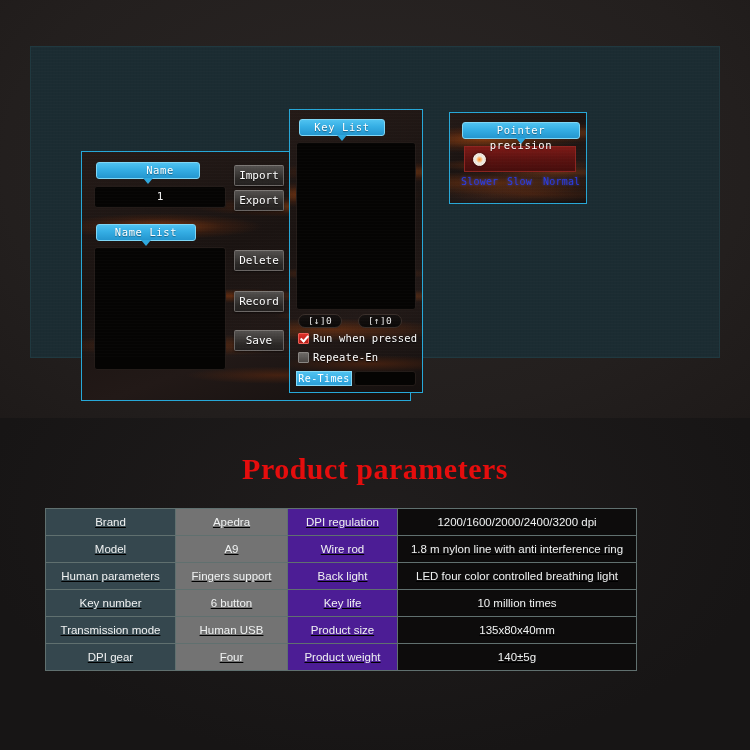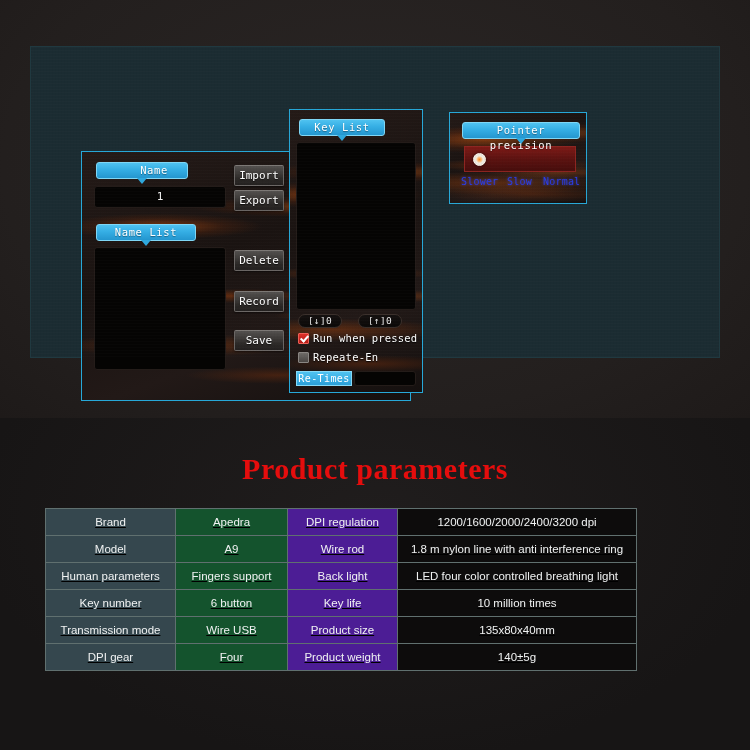--- a/index.html
+++ b/index.html
@@ -269,35 +269,35 @@
     border: 1px solid #60706f;
     color: #f0f2f2;
     font-size: 11.5px;
     text-align: center;
     font-family: "Liberation Sans", sans-serif;
     padding: 0 2px;
     white-space: nowrap;
     overflow: hidden;
   }
   td.label-cell { background: #35474e; width: 130px; }
-  td.value-cell { background: #14532d; width: 112px; }
+  td.value-cell { background: #737373; width: 112px; }
   td.label2-cell { background: #4c1d95; width: 110px; }
   td.value2-cell { background: #0d0c0c; }
 </style>
 </head>
 <body>
 
 <div class="top-section">
 
 
   <div class="app-window">
 
     <div class="macro-panel tex">
 
-      <div class="tab" style="left:14px; top:10px; width:92px;padding-left:24px;">Name</div>
+      <div class="tab" style="left:14px; top:10px; width:104px;padding-left:24px;">Name</div>
 
       <div class="darkbox value" style="left:12px; top:34px; width:132px; height:22px; line-height:20px;">1</div>
 
       <div class="tab" style="left:14px; top:72px; width:100px;">Name List</div>
 
       <div class="darkbox" style="left:12px; top:95px; width:132px; height:123px;"></div>
 
       <div class="btn" style="left:152px; top:13px; width:50px;">Import</div>
       <div class="btn" style="left:152px; top:38px; width:50px;">Export</div>
       <div class="btn" style="left:152px; top:98px; width:50px;">Delete</div>
@@ -369,21 +369,21 @@
       <td class="value2-cell">LED four color controlled breathing light</td>
     </tr>
     <tr>
       <td class="label-cell">Key number</td>
       <td class="value-cell">6 button</td>
       <td class="label2-cell">Key life</td>
       <td class="value2-cell">10 million times</td>
     </tr>
     <tr>
       <td class="label-cell">Transmission mode</td>
-      <td class="value-cell">Wire USB</td>
+      <td class="value-cell">Human USB</td>
       <td class="label2-cell">Product size</td>
       <td class="value2-cell">135x80x40mm</td>
     </tr>
     <tr>
       <td class="label-cell">DPI gear</td>
       <td class="value-cell">Four</td>
       <td class="label2-cell">Product weight</td>
       <td class="value2-cell">140±5g</td>
     </tr>
   </tbody>

